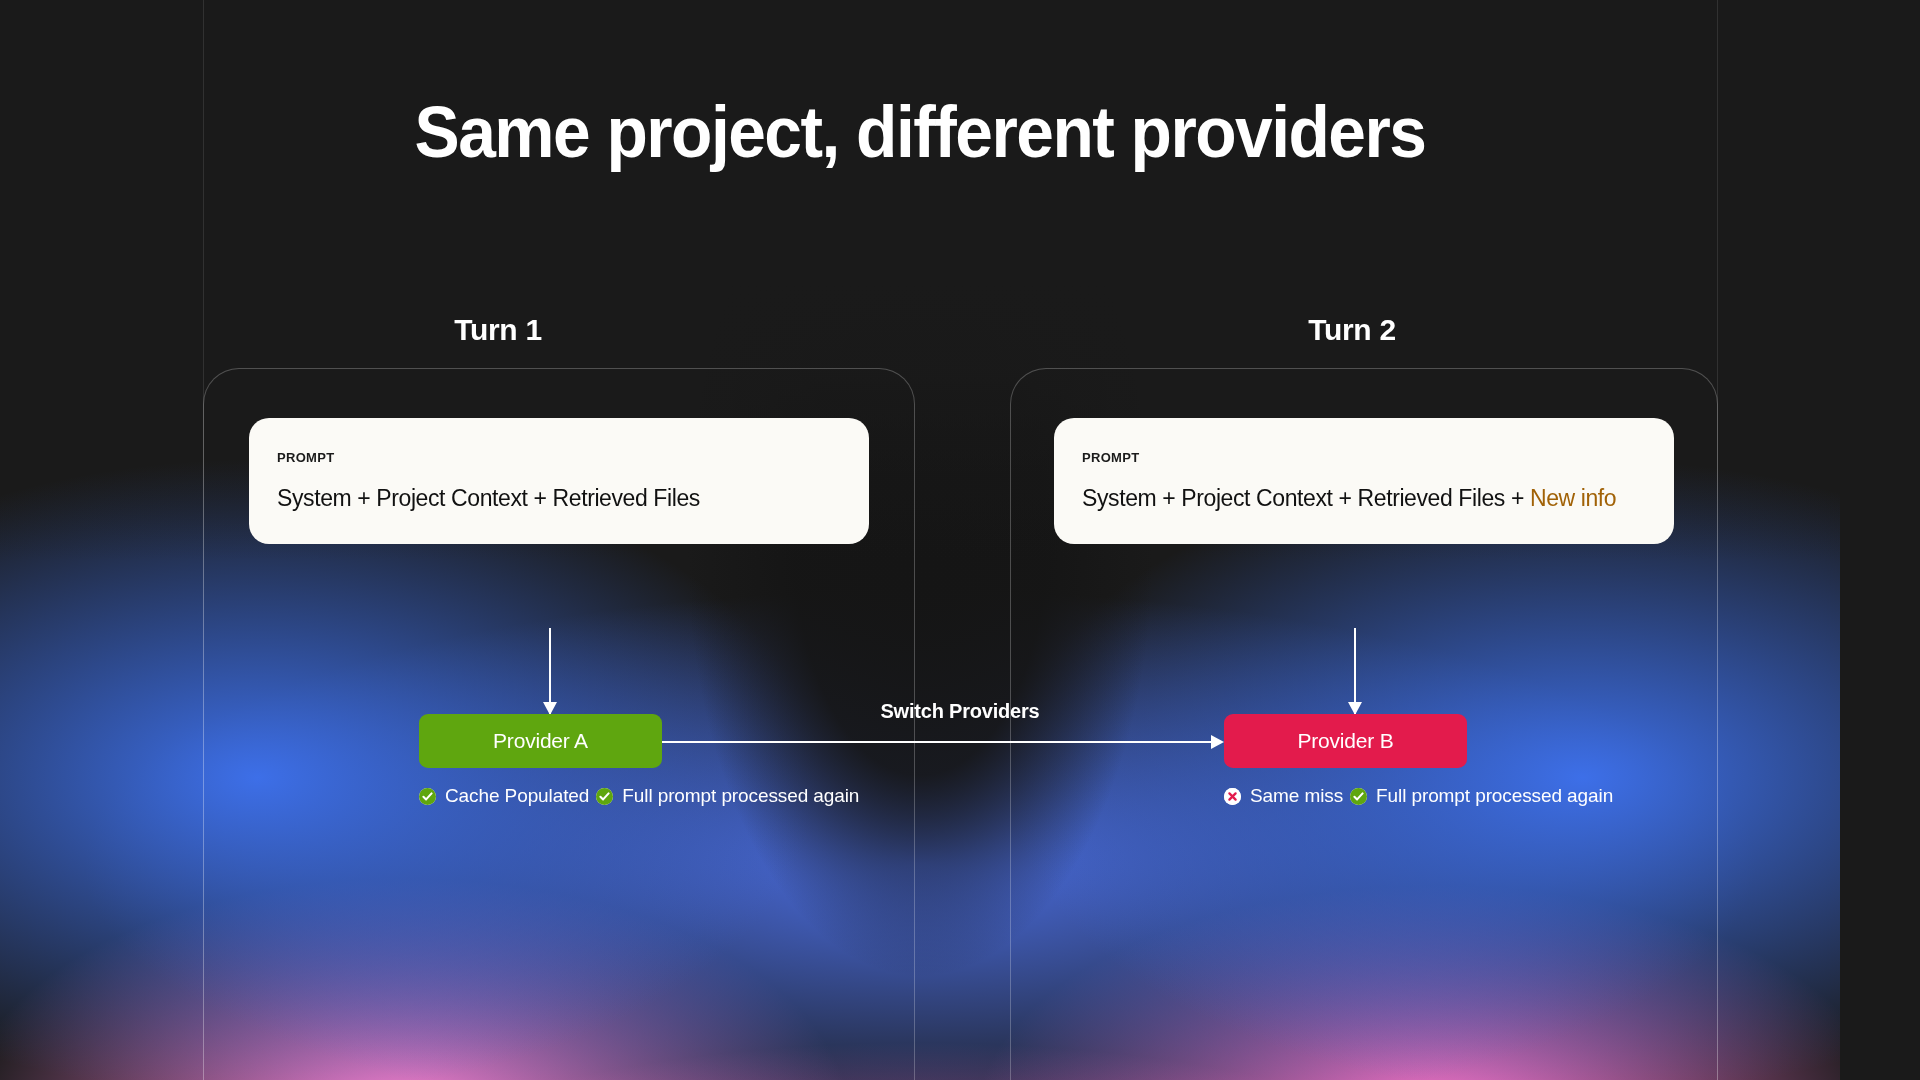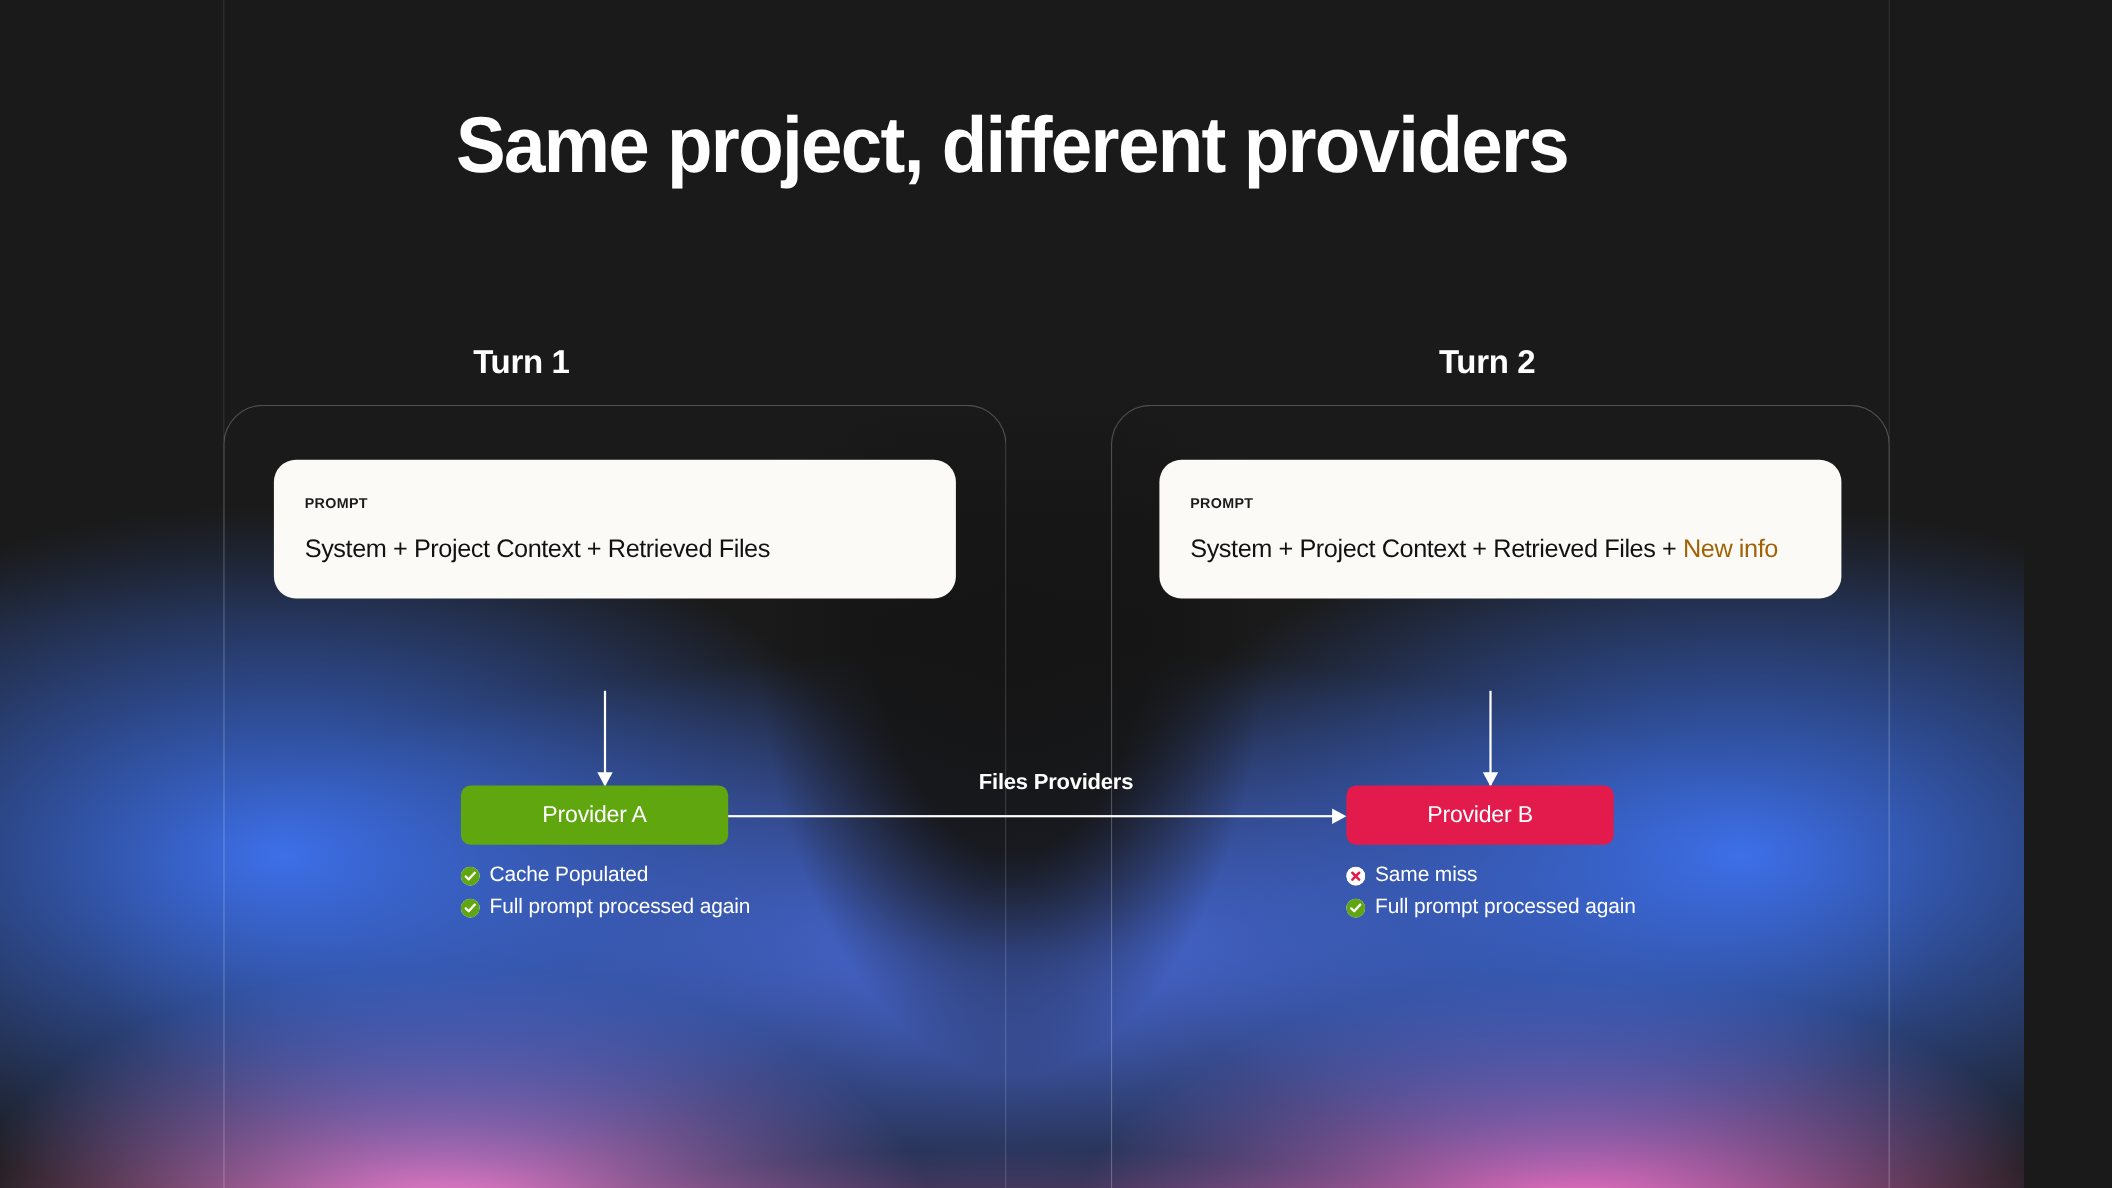--- a/index.html
+++ b/index.html
@@ -66,21 +66,21 @@
 
   
   .turn-label {
     position: absolute;
     color: #ffffff;
     font-size: 30px;
     font-weight: 700;
     letter-spacing: -0.3px;
     white-space: nowrap;
   }
-  #turn-1-label { top: 313px; left: 474px; transform: translateX(-50%); }
+  #turn-1-label { top: 313px; left: 498px; transform: translateX(-50%); }
   #turn-2-label { top: 313px; left: 1352px; transform: translateX(-50%); }
 
   
   .turn-box {
     position: absolute;
     top: 368px;
     height: 740px;
     border: 1px solid rgba(255,255,255,0.24);
     border-radius: 36px;
     border-bottom: none;
@@ -190,21 +190,20 @@
     font-size: 20px;
     font-weight: 700;
     letter-spacing: -0.2px;
     white-space: nowrap;
   }
 
   
   .status-list {
     position: absolute;
     display: flex;
-    flex-direction: column;
     gap: 7px;
   }
   #status-list-a { left: 419px; top: 785px; }
   #status-list-b { left: 1224px; top: 785px; }
 
   .status-row {
     display: flex;
     align-items: center;
     gap: 9px;
     color: #ffffff;
@@ -274,21 +273,21 @@
     <div class="head"></div>
   </div>
   <div class="v-arrow" id="v-arrow-2">
     <div class="shaft"></div>
     <div class="head"></div>
   </div>
 
   <div class="provider-btn" id="provider-a">Provider A</div>
   <div class="provider-btn" id="provider-b">Provider B</div>
 
-  <div id="switch-label">Files Providers</div>
+  <div id="switch-label">Switch Providers</div>
   <div id="switch-arrow">
     <div class="h-shaft"></div>
     <div class="h-head"></div>
   </div>
 
   <div class="status-list" id="status-list-a">
     <div class="status-row">
       <span class="status-icon">
         <svg width="17" height="17" viewBox="0 0 17 17">
             <circle cx="8.5" cy="8.5" r="8.5" fill="#5fa60f"></circle>

